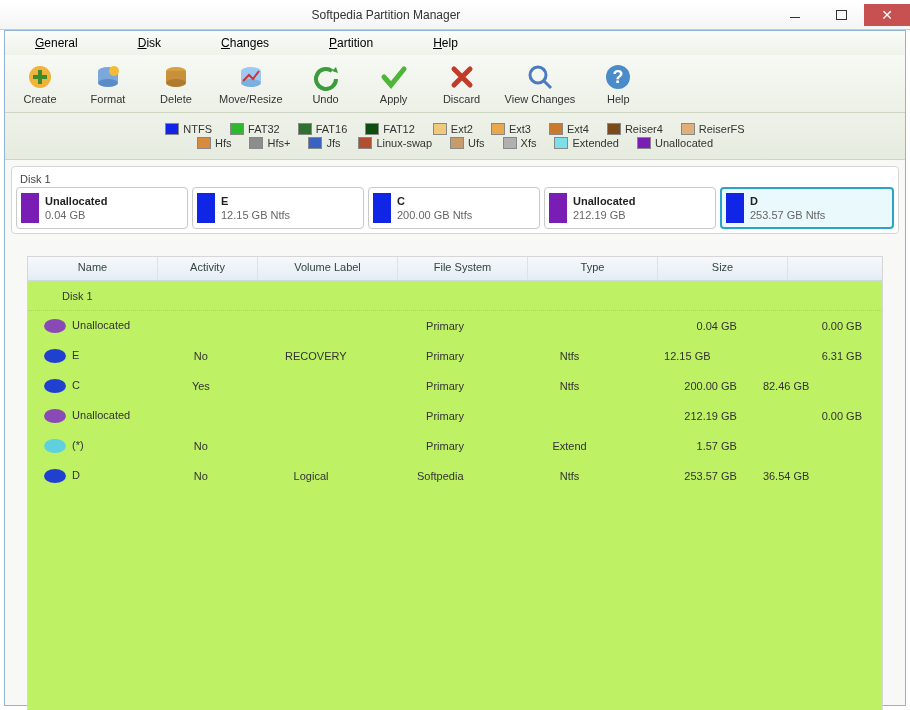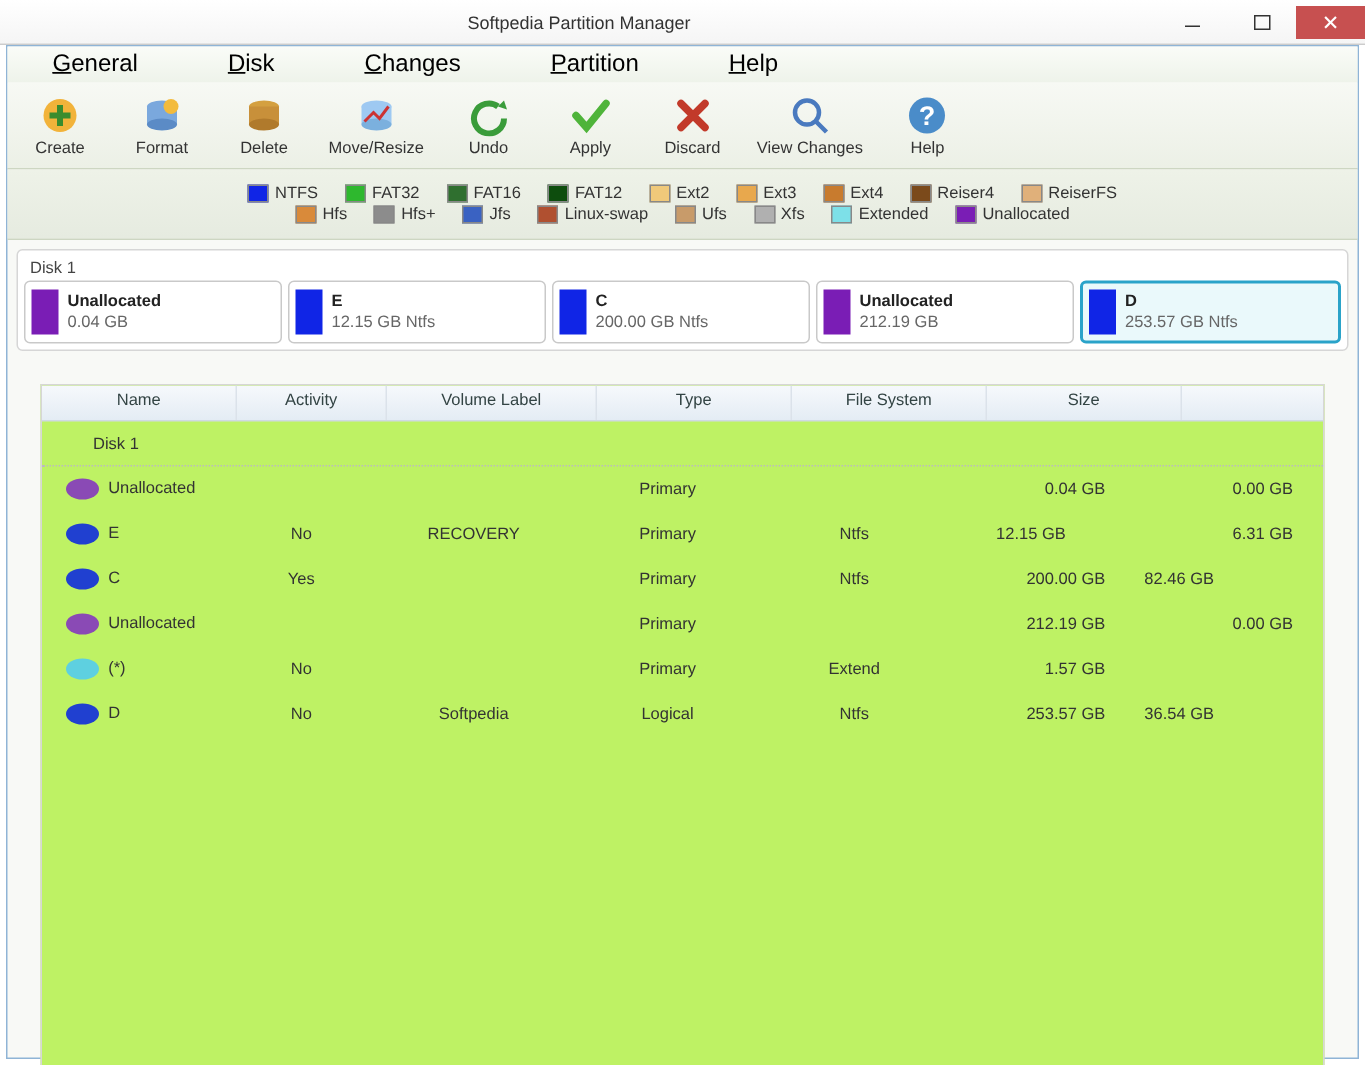--- a/index.html
+++ b/index.html
@@ -8,21 +8,21 @@
     .titlebar { height: 30px; background: linear-gradient(#fff, #f5f5f5); display: flex; align-items: center; border-bottom: 1px solid #ccc; }
     .title { flex: 1; text-align: center; font-size: 12px; color: #333; }
     .win-controls { display: flex; }
     .win-btn { width: 46px; height: 22px; display: flex; align-items: center; justify-content: center; font-size: 12px; cursor: pointer; }
     .win-min::after { content: ''; display: block; width: 10px; height: 1px; background: #333; margin-top: 6px; }
     .win-max::after { content: ''; display: block; width: 9px; height: 8px; border: 1px solid #333; }
     .win-close { background: #c75050; color: #fff; font-size: 14px; }
     
     .client { border: 1px solid #8fb4d6; margin: 0 4px 4px 4px; height: 676px; background: #f8f9f6; }
     
-    .menubar { height: 24px; background: linear-gradient(#fafcf8,#eef3ea); display: flex; align-items: center; font-size: 16px; }
+    .menubar { height: 24px; background: linear-gradient(#fafcf8,#eef3ea); display: flex; align-items: center; font-size: 12px; }
     .menu-item { padding: 0 30px; cursor: pointer; text-decoration: underline; text-decoration-color: rgba(0,0,0,0); }
     .menu-item:first-letter { text-decoration: underline; }
     
     .toolbar { height: 58px; background: linear-gradient(#f7f9f4,#ecf0e6); border-bottom: 1px solid #cdd6c2; display: flex; align-items: center; padding: 0 10px; gap: 18px; }
     .tb-btn { display: flex; flex-direction: column; align-items: center; gap: 2px; cursor: pointer; font-size: 11px; color: #333; min-width: 50px; }
     .tb-icon { width: 28px; height: 28px; display: flex; align-items: center; justify-content: center; }
     
     .legend { background: linear-gradient(#eef2e8,#e6ebe0); padding: 8px 20px; border-bottom: 1px solid #cdd6c2; }
     .legend-row { display: flex; gap: 18px; align-items: center; justify-content: center; flex-wrap: wrap; font-size: 11px; color: #333; margin: 2px 0; }
     .legend-item { display: flex; align-items: center; gap: 4px; }
@@ -272,22 +272,22 @@
           </div>
         </div>
       </div>
   </div>
 
   <div class="grid">
     <div class="grid-head">
       <div class="gh-cell c-name">Name</div>
       <div class="gh-cell c-act">Activity</div>
       <div class="gh-cell c-vol">Volume Label</div>
+      <div class="gh-cell c-fs">File System</div>
       <div class="gh-cell c-type">Type</div>
-      <div class="gh-cell c-fs">File System</div>
       <div class="gh-cell c-size">Size</div>
     </div>
     <div class="grid-body" id="grid-body">
       <div class="gr-row disk-row">Disk 1</div>
     <div class="gr-row">
           <div class="gr-cell c-name" style="text-align:left;padding-left:16px"><span class="row-icon" style="background:#8a4ab5"></span>&nbsp;&nbsp;Unallocated</div>
           <div class="gr-cell c-act"></div>
           <div class="gr-cell c-vol"></div>
           <div class="gr-cell c-type">Primary</div>
           <div class="gr-cell c-fs"></div>
@@ -326,22 +326,22 @@
           <div class="gr-cell c-act">No</div>
           <div class="gr-cell c-vol"></div>
           <div class="gr-cell c-type">Primary</div>
           <div class="gr-cell c-fs">Extend</div>
           <div class="gr-cell c-size" style="text-align:right;padding-right:20px">1.57 GB</div>
           <div class="gr-cell c-used" style="text-align:right;padding-right:20px"></div>
         </div>
         <div class="gr-row">
           <div class="gr-cell c-name" style="text-align:left;padding-left:16px"><span class="row-icon" style="background:#2040d0"></span>&nbsp;&nbsp;D</div>
           <div class="gr-cell c-act">No</div>
+          <div class="gr-cell c-type">Logical</div>
           <div class="gr-cell c-vol">Softpedia</div>
-          <div class="gr-cell c-type">Logical</div>
           <div class="gr-cell c-fs">Ntfs</div>
           <div class="gr-cell c-size" style="text-align:right;padding-right:20px">253.57 GB</div>
           <div class="gr-cell c-used" style="text-align:left;padding-right:20px">36.54 GB</div>
         </div>
       </div>
   </div>
 
 </div>
 
 </body></html>

